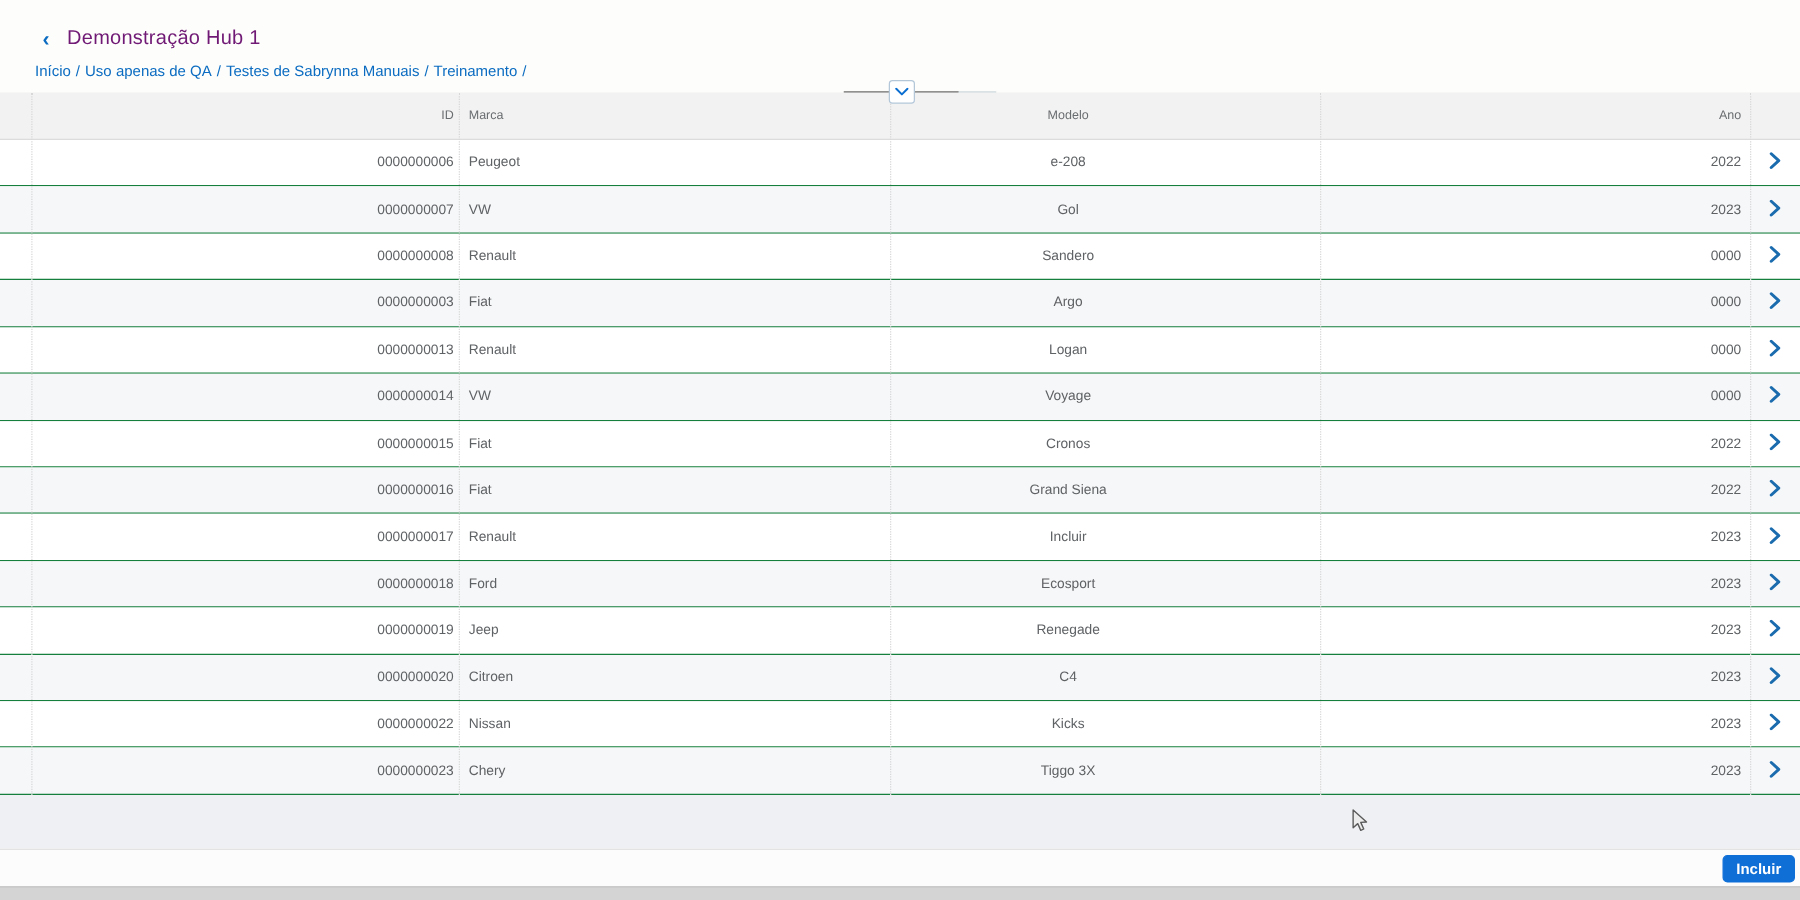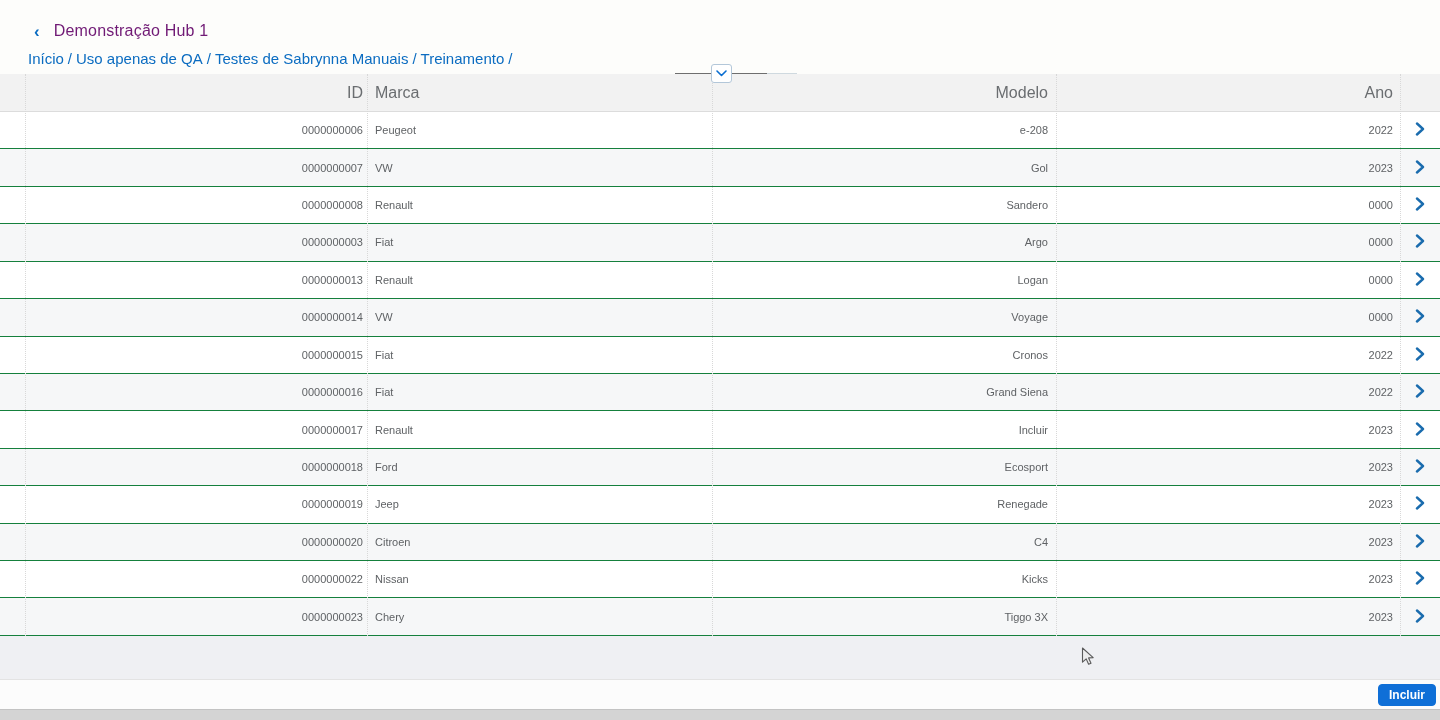--- a/index.html
+++ b/index.html
@@ -6,48 +6,48 @@
   html,body { background:#e9e9e9; }
   .page {
     position:relative; width:1440px; height:720px; overflow:hidden;
     background:#fdfdfb; font-family:"Liberation Sans", sans-serif;
   }
   
   .top-header { position:absolute; top:0; left:0; width:100%; height:74px; background:#fdfdfb; }
   .title-row { position:absolute; top:22px; left:34px; display:flex; align-items:center; gap:14px; }
   .back-icon { color:#0b6cc1; font-size:17px; line-height:17px; cursor:pointer; font-weight:bold; }
   .page-title { font-size:16px; color:#701a75; letter-spacing:.2px; }
-  .breadcrumb { position:absolute; top:50px; left:28px; font-size:15px; color:#0b6cc1; }
+  .breadcrumb { position:absolute; top:50px; left:28px; font-size:12px; color:#0b6cc1; }
   .breadcrumb a { color:#0b6cc1; text-decoration:none; cursor:pointer; }
   .breadcrumb .sep { color:#0b6cc1; margin:0 4px; }
   
   .anchor-line { position:absolute; top:73px; left:675px; width:92px; height:2px; background:#6e6e6e; }
   .anchor-line-fade { position:absolute; top:73px; left:767px; width:30px; height:2px; background:#cfd9df; }
   .collapse-btn {
     position:absolute; top:64px; left:711px; width:21px; height:19px;
     background:#ffffff; border:1px solid #b3c7d9; border-radius:3px;
     display:flex; align-items:center; justify-content:center; cursor:pointer; z-index:5;
   }
   
   .table-header {
     position:absolute; top:74px; left:0; width:100%; height:38px;
     background:#f2f2f2; border-bottom:1px solid #dcdcdc;
-    font-size:16px; color:#6a6d70;
+    font-size:10px; color:#6a6d70;
   }
   .rows { position:absolute; top:112px; left:0; width:100%; }
   .row {
     position:relative; width:100%; height:37.43px;
     background:#ffffff; border-bottom:1px solid #15803d;
     font-size:11px; color:#5f6265; cursor:pointer;
   }
   .row:nth-child(even) { background:#f6f7f8; }
   .cell { position:absolute; top:50%; transform:translateY(-50%); white-space:nowrap; }
   .cell-id     { left:25px;   width:338px; text-align:right; }
   .cell-marca  { left:375px;  width:330px; text-align:left; }
-  .cell-modelo { left:723px;  width:325px; text-align:right; }
+  .cell-modelo { left:692px;  width:325px; text-align:center; }
   .cell-ano    { left:1056px; width:337px; text-align:right; }
   .cell-nav    { left:1400px; width:40px;  text-align:center; }
   .hcell { position:absolute; top:50%; transform:translateY(-50%); white-space:nowrap; }
   
   .vsep { position:absolute; top:74px; width:0; height:562px; border-left:1px dotted #d8d8d8; z-index:2; pointer-events:none; }
   
   .below-table { position:absolute; top:636px; left:0; width:100%; height:43px; background:#eff0f3; }
   
   .footer-bar {
     position:absolute; top:679px; left:0; width:100%; height:30px;

